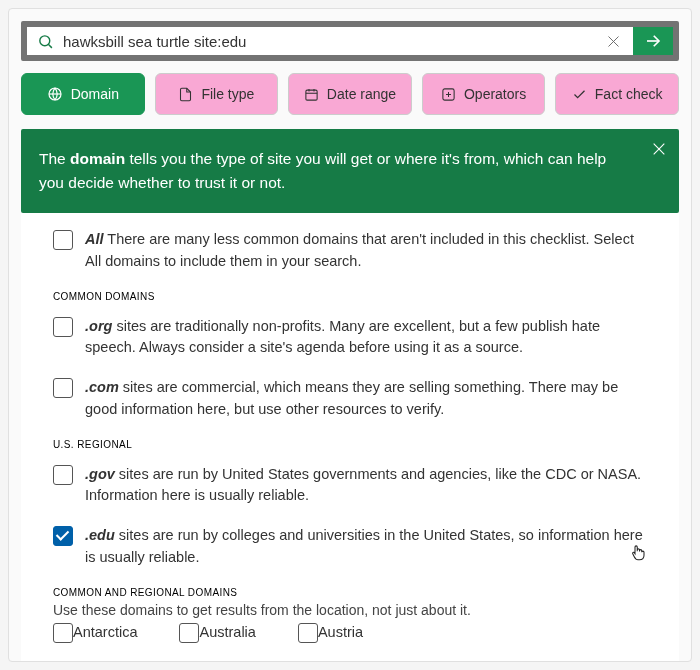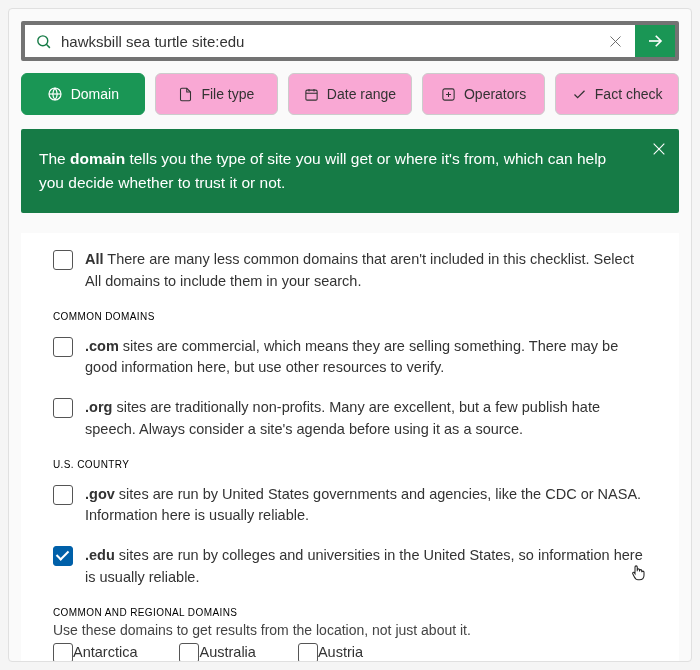--- a/index.html
+++ b/index.html
@@ -17,21 +17,21 @@
       border-radius: 4px;
       padding: 12px 12px 0 12px;
       height: 100%;
       display: flex;
       flex-direction: column;
     }
     .search-bar {
       display: flex;
       align-items: center;
       background: #fff;
-      border: 4px solid #737373;
+      border: 6px solid #737373;
       border-radius: 2px;
       height: 40px;
       margin-bottom: 12px;
     }
     .search-icon {
       width: 36px;
       display: flex;
       align-items: center;
       justify-content: center;
       color: #167b46;
@@ -89,21 +89,21 @@
       border-color: #1a9655;
     }
     .info-banner {
       background: #167b46;
       color: #fff;
       padding: 18px 50px 18px 18px;
       font-size: 15.5px;
       line-height: 1.55;
       position: relative;
       border-radius: 2px;
-      margin-bottom: 20px;
+      margin-bottom: 0;
     }
     .banner-close {
       position: absolute;
       right: 12px;
       top: 12px;
       color: #fff;
       cursor: pointer;
       font-size: 18px;
     }
     .content-area {
@@ -142,21 +142,21 @@
       height: 10px;
       border: solid #fff;
       border-width: 0 2.5px 2.5px 0;
       transform: rotate(45deg);
     }
     .check-label {
       font-size: 14.5px;
       line-height: 1.5;
       color: #333;
     }
-    .check-label b { font-weight: 600; }
+    .check-label b { font-weight: 600; font-style: italic; }
     .section-header {
       font-size: 10px;
       letter-spacing: 0.4px;
       color: #000000;
       margin: 16px 0 14px 0;
     }
     .section-sub {
       font-size: 14px;
       color: #444;
       margin-bottom: 4px;
@@ -277,32 +277,32 @@
       <div class="check-label">
         <b>All</b><span> There are many less common domains that aren't included in this checklist. Select All domains to include them in your search.</span>
       </div>
     </div>
 
     <div class="section-header">COMMON DOMAINS</div>
 
     <div class="check-row">
       <div class="checkbox"></div>
       <div class="check-label">
-        <b>.com</b><span> sites are commercial, which means they are selling something. There may be good information here, but use other resources to verify.</span>
+        <b>.org</b><span> sites are traditionally non-profits. Many are excellent, but a few publish hate speech. Always consider a site's agenda before using it as a source.</span>
       </div>
     </div>
 
     <div class="check-row">
       <div class="checkbox"></div>
       <div class="check-label">
-        <b>.org</b><span> sites are traditionally non-profits. Many are excellent, but a few publish hate speech. Always consider a site's agenda before using it as a source.</span>
-      </div>
-    </div>
-
-    <div class="section-header">U.S. COUNTRY</div>
+        <b>.com</b><span> sites are commercial, which means they are selling something. There may be good information here, but use other resources to verify.</span>
+      </div>
+    </div>
+
+    <div class="section-header">U.S. REGIONAL</div>
 
     <div class="check-row">
       <div class="checkbox"></div>
       <div class="check-label">
         <b>.gov</b><span> sites are run by United States governments and agencies, like the CDC or NASA. Information here is usually reliable.</span>
       </div>
     </div>
 
     <div class="check-row" style="position:relative;justify-content:flex-end;">
       <div class="checkbox checked"></div>

